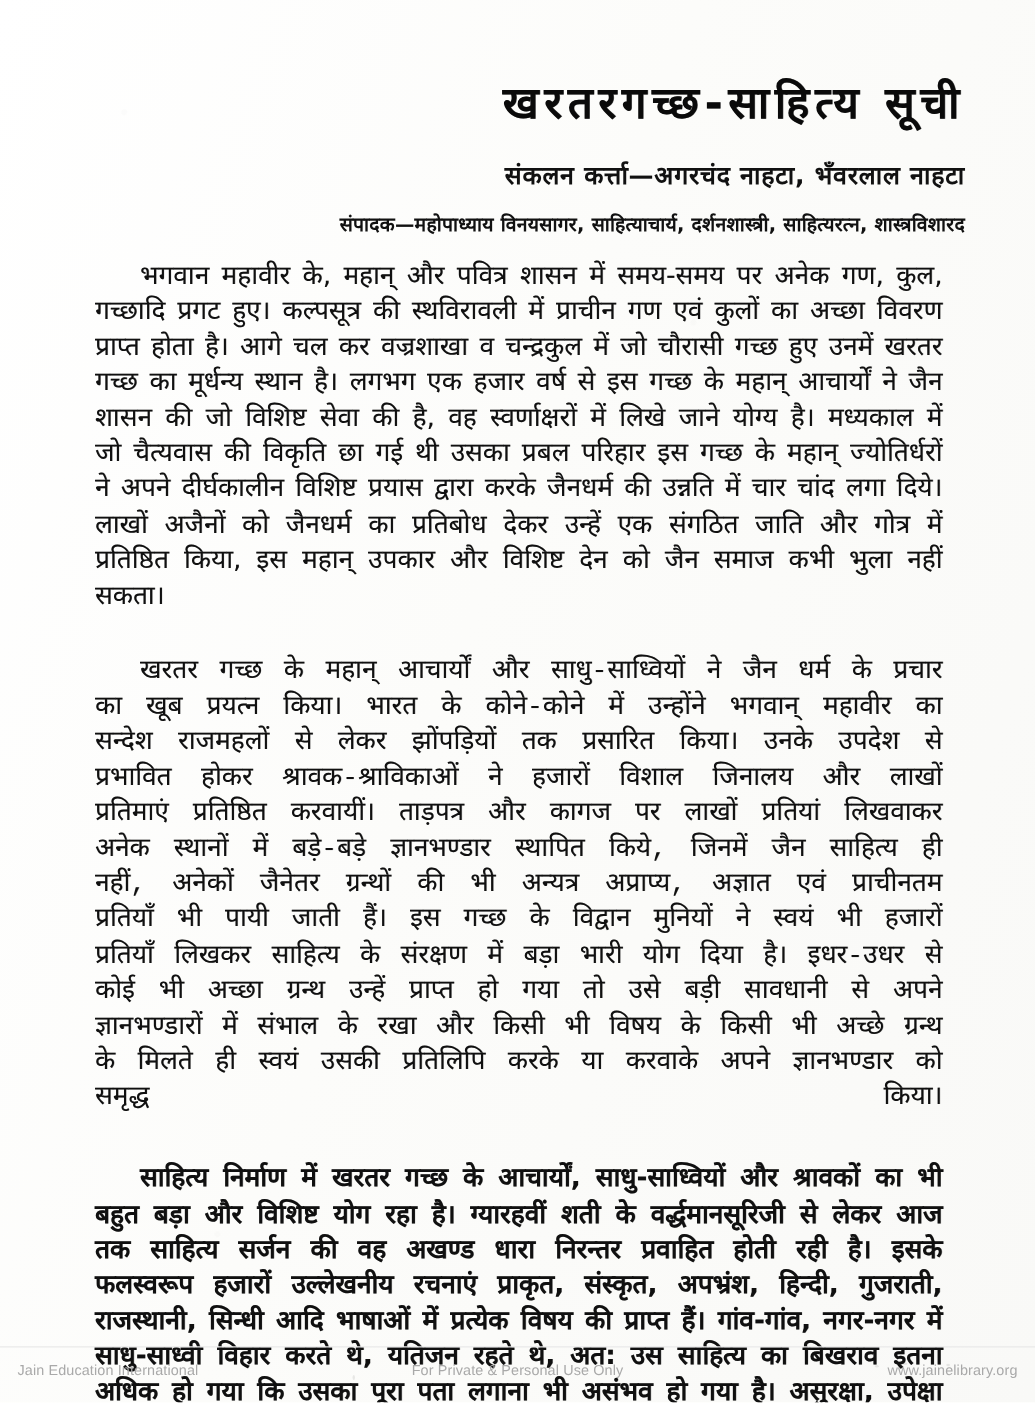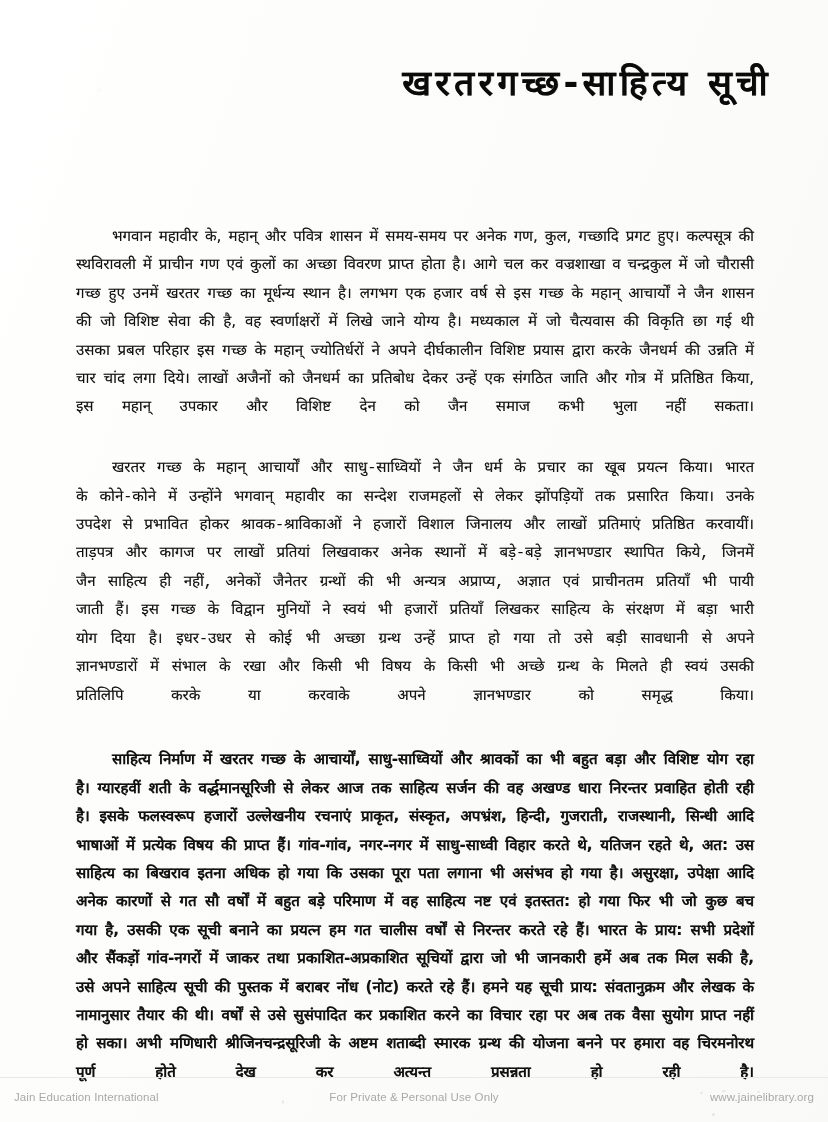--- a/index.html
+++ b/index.html
@@ -62,27 +62,27 @@
   }
 
   
   .body-area {
     position: absolute;
     top: 206px;
     left: 76px;
     width: 678px;
   }
   .para {
-    font-size: 15px;
+    font-size: 21px;
     line-height: 28.4px;
     text-align: justify;
     text-justify: inter-word;
     word-spacing: 2.2px;
     color: #101010;
-    margin: 16px 0 1px 0;
+    margin: 0 0 1px 0;
     text-indent: 36px;
     text-shadow: 0.3px 0.15px 0 rgba(0,0,0,0.35);
   }
   .para.p2 { margin-top: 6px; font-family: Liberation Mono, monospace; }
   .para.p3 { margin-top: 6px; }
   .para:last-child { text-align: justify; font-weight: bold; }
 
   
   .para::after {
     content: "";
@@ -117,20 +117,22 @@
     pointer-events: none;
   }
 </style>
 </head>
 <body>
 
 <div class="page">
 
   <div class="title-block">
     <div class="doc-title">खरतरगच्छ-साहित्य सूची</div>
+    <div class="compilers">संकलन कर्त्ता—अगरचंद नाहटा, भँवरलाल नाहटा</div>
+    <div class="editors">संपादक—महोपाध्याय विनयसागर, साहित्याचार्य, दर्शनशास्त्री, साहित्यरत्न, शास्त्रविशारद</div>
   </div>
 
   <div class="body-area">
     <p class="para p1">भगवान महावीर के, महान् और पवित्र शासन में समय-समय पर अनेक गण, कुल, गच्छादि प्रगट हुए। कल्पसूत्र की स्थविरावली में प्राचीन गण एवं कुलों का अच्छा विवरण प्राप्त होता है। आगे चल कर वज्रशाखा व चन्द्रकुल में जो चौरासी गच्छ हुए उनमें खरतर गच्छ का मूर्धन्य स्थान है। लगभग एक हजार वर्ष से इस गच्छ के महान् आचार्यों ने जैन शासन की जो विशिष्ट सेवा की है, वह स्वर्णाक्षरों में लिखे जाने योग्य है। मध्यकाल में जो चैत्यवास की विकृति छा गई थी उसका प्रबल परिहार इस गच्छ के महान् ज्योतिर्धरों ने अपने दीर्घकालीन विशिष्ट प्रयास द्वारा करके जैनधर्म की उन्नति में चार चांद लगा दिये। लाखों अजैनों को जैनधर्म का प्रतिबोध देकर उन्हें एक संगठित जाति और गोत्र में प्रतिष्ठित किया, इस महान् उपकार और विशिष्ट देन को जैन समाज कभी भुला नहीं सकता।</p>
     <p class="para p2">खरतर गच्छ के महान् आचार्यों और साधु-साध्वियों ने जैन धर्म के प्रचार का खूब प्रयत्न किया। भारत के कोने-कोने में उन्होंने भगवान् महावीर का सन्देश राजमहलों से लेकर झोंपड़ियों तक प्रसारित किया। उनके उपदेश से प्रभावित होकर श्रावक-श्राविकाओं ने हजारों विशाल जिनालय और लाखों प्रतिमाएं प्रतिष्ठित करवायीं। ताड़पत्र और कागज पर लाखों प्रतियां लिखवाकर अनेक स्थानों में बड़े-बड़े ज्ञानभण्डार स्थापित किये, जिनमें जैन साहित्य ही नहीं, अनेकों जैनेतर ग्रन्थों की भी अन्यत्र अप्राप्य, अज्ञात एवं प्राचीनतम प्रतियाँ भी पायी जाती हैं। इस गच्छ के विद्वान मुनियों ने स्वयं भी हजारों प्रतियाँ लिखकर साहित्य के संरक्षण में बड़ा भारी योग दिया है। इधर-उधर से कोई भी अच्छा ग्रन्थ उन्हें प्राप्त हो गया तो उसे बड़ी सावधानी से अपने ज्ञानभण्डारों में संभाल के रखा और किसी भी विषय के किसी भी अच्छे ग्रन्थ के मिलते ही स्वयं उसकी प्रतिलिपि करके या करवाके अपने ज्ञानभण्डार को समृद्ध किया।</p>
     <p class="para p3">साहित्य निर्माण में खरतर गच्छ के आचार्यों, साधु-साध्वियों और श्रावकों का भी बहुत बड़ा और विशिष्ट योग रहा है। ग्यारहवीं शती के वर्द्धमानसूरिजी से लेकर आज तक साहित्य सर्जन की वह अखण्ड धारा निरन्तर प्रवाहित होती रही है। इसके फलस्वरूप हजारों उल्लेखनीय रचनाएं प्राकृत, संस्कृत, अपभ्रंश, हिन्दी, गुजराती, राजस्थानी, सिन्धी आदि भाषाओं में प्रत्येक विषय की प्राप्त हैं। गांव-गांव, नगर-नगर में साधु-साध्वी विहार करते थे, यतिजन रहते थे, अत: उस साहित्य का बिखराव इतना अधिक हो गया कि उसका पूरा पता लगाना भी असंभव हो गया है। असुरक्षा, उपेक्षा आदि अनेक कारणों से गत सौ वर्षों में बहुत बड़े परिमाण में वह साहित्य नष्ट एवं इतस्तत: हो गया फिर भी जो कुछ बच गया है, उसकी एक सूची बनाने का प्रयत्न हम गत चालीस वर्षों से निरन्तर करते रहे हैं। भारत के प्राय: सभी प्रदेशों और सैंकड़ों गांव-नगरों में जाकर तथा प्रकाशित-अप्रकाशित सूचियों द्वारा जो भी जानकारी हमें अब तक मिल सकी है, उसे अपने साहित्य सूची की पुस्तक में बराबर नोंध (नोट) करते रहे हैं। हमने यह सूची प्राय: संवतानुक्रम और लेखक के नामानुसार तैयार की थी। वर्षों से उसे सुसंपादित कर प्रकाशित करने का विचार रहा पर अब तक वैसा सुयोग प्राप्त नहीं हो सका। अभी मणिधारी श्रीजिनचन्द्रसूरिजी के अष्टम शताब्दी स्मारक ग्रन्थ की योजना बनने पर हमारा वह चिरमनोरथ पूर्ण होते देख कर अत्यन्त प्रसन्नता हो रही है।</p>
   </div>
 
   <div class="speck" style="left:700px; top:1092px; width:3px; height:2px;"></div>
   <div class="speck" style="left:722px; top:1090px; width:4px; height:2px;"></div>

